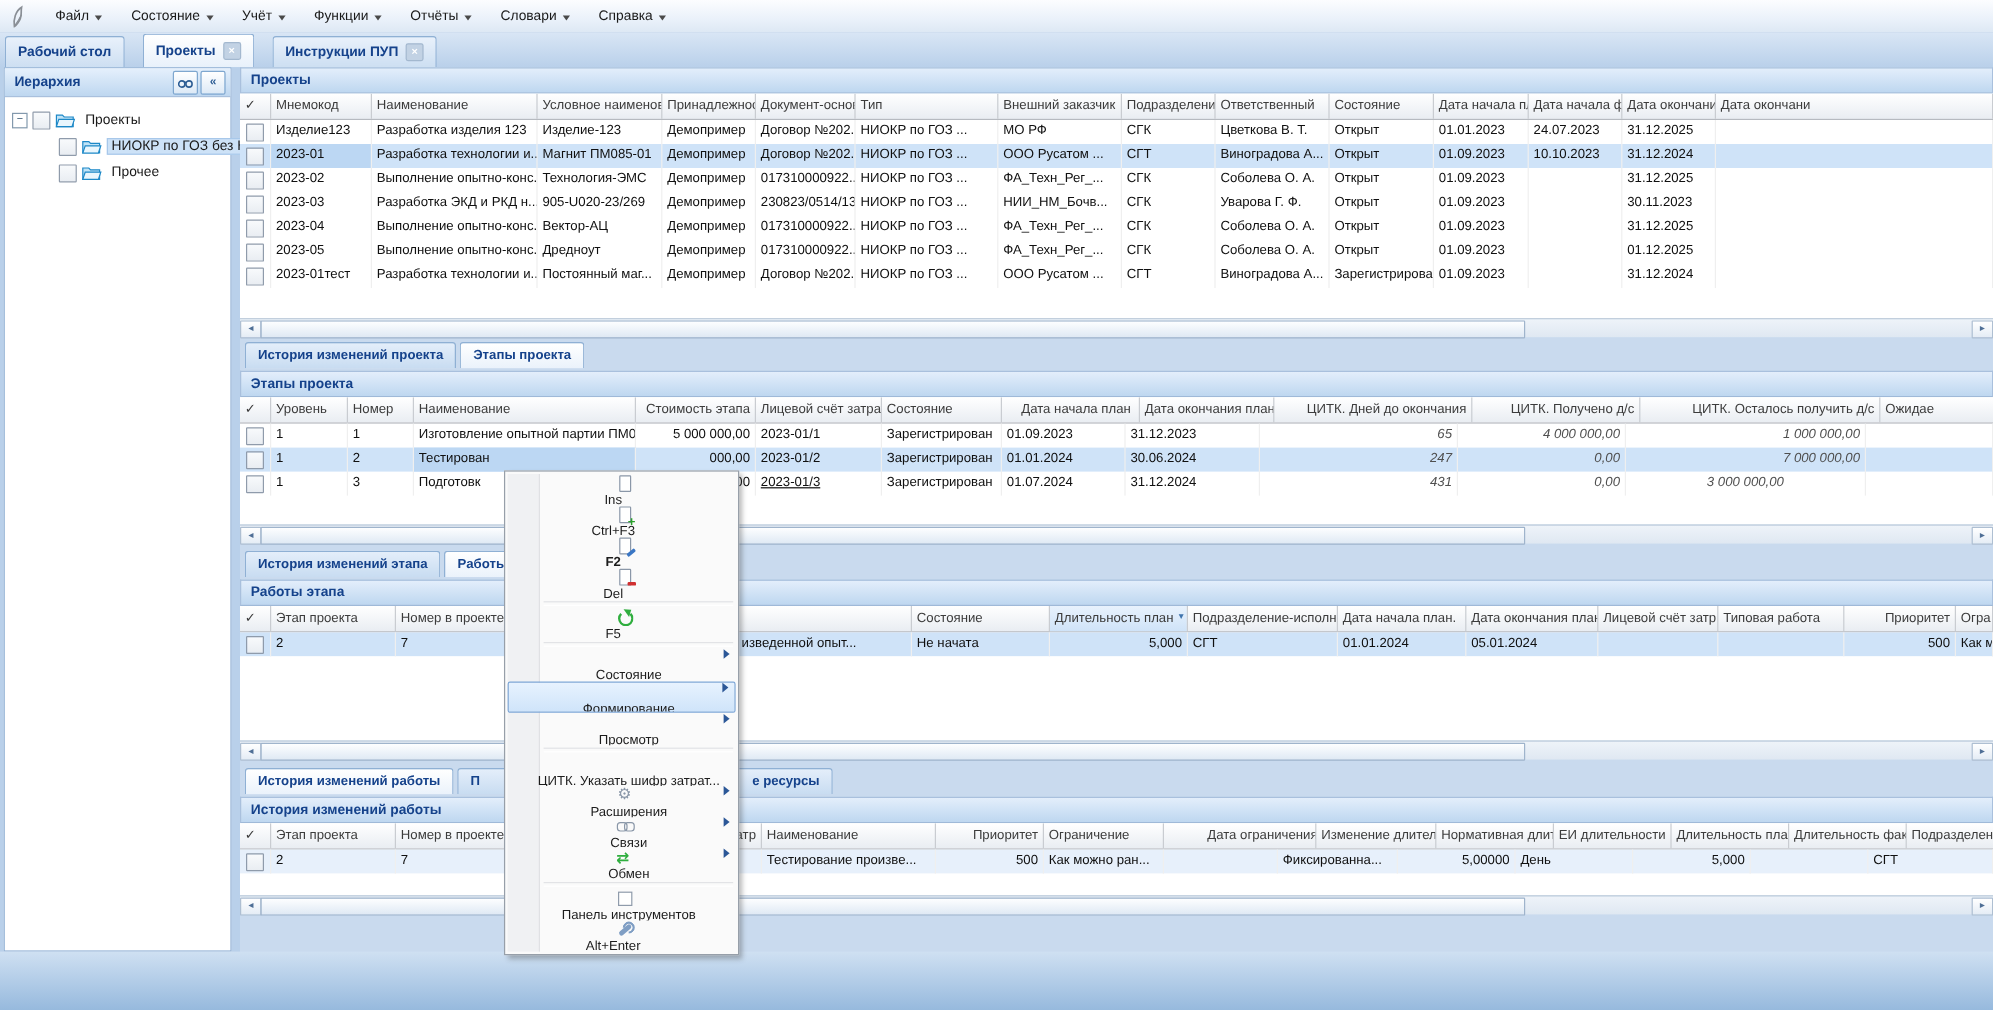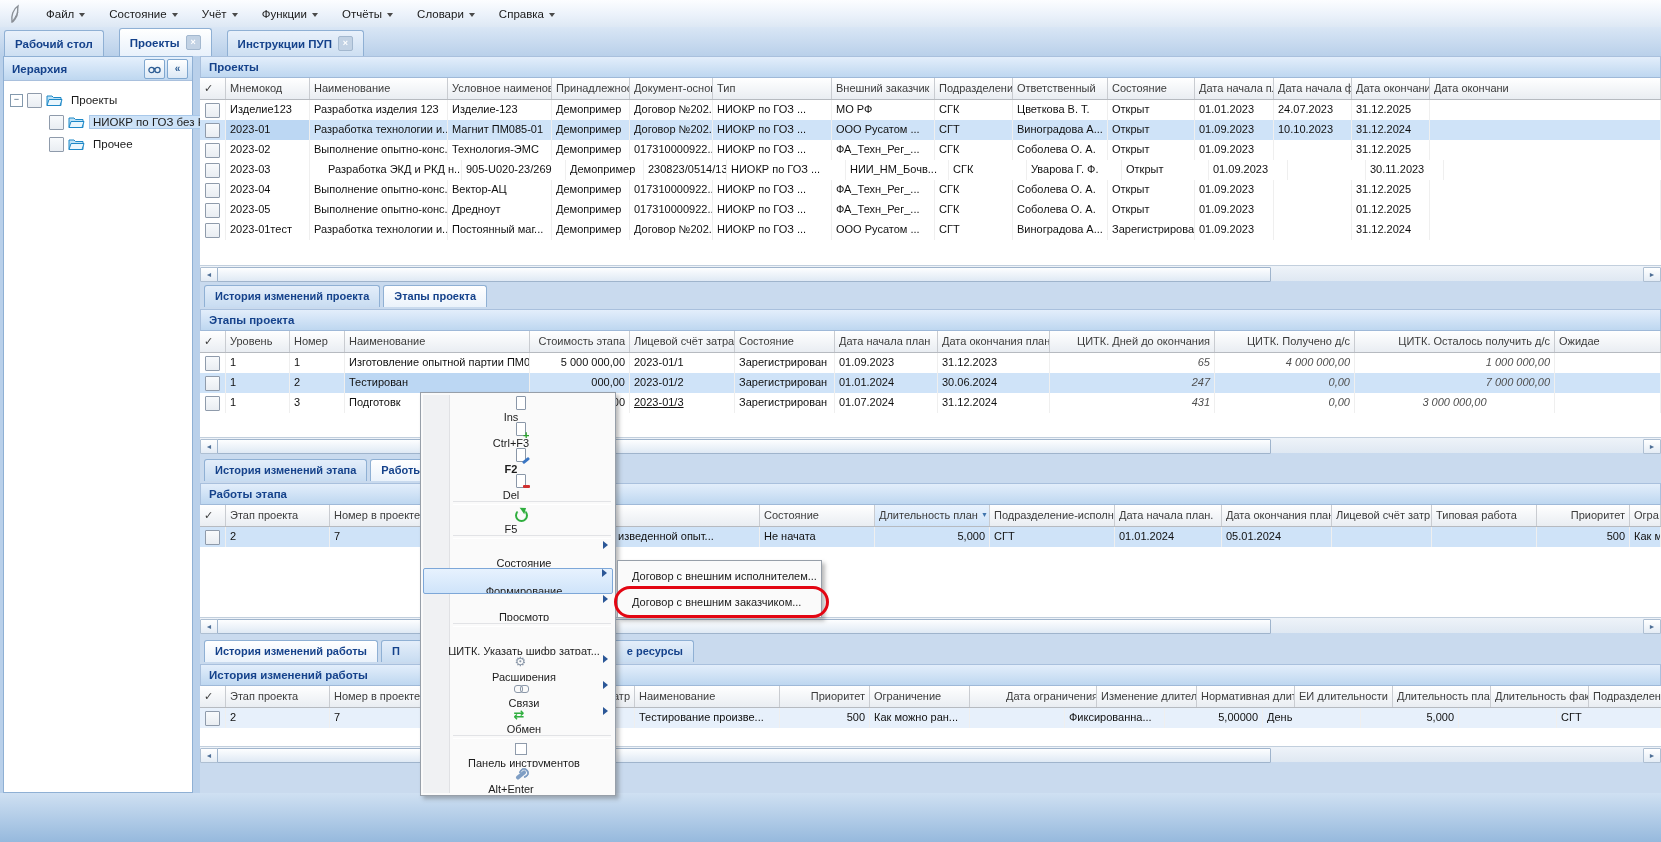--- a/index.html
+++ b/index.html
@@ -310,21 +310,21 @@
             <div class="gc" style="width: 79px;">01.09.2023</div>
             <div class="gc" style="width: 78px;"></div>
             <div class="gc" style="width: 78px;">31.12.2025</div>
             <div class="gc" style="width: 231px;"></div>
           </div>
           <div class="grow">
             <div class="gc check" style="width: 26px;">
               <span class="cb"></span>
             </div>
             <div class="gc" style="width: 84px;">2023-03</div>
-            <div class="gc" style="width: 138px; margin-left: 14px;">Разработка ЭКД и РКД н...</div>
+            <div class="gc" style="width: 138px;">Разработка ЭКД и РКД н...</div>
             <div class="gc" style="width: 104px;">905-U020-23/269</div>
             <div class="gc" style="width: 78px;">Демопример</div>
             <div class="gc" style="width: 83px;">230823/0514/136</div>
             <div class="gc" style="width: 119px;">НИОКР по ГОЗ ...</div>
             <div class="gc" style="width: 103px;">НИИ_НМ_Бочв...</div>
             <div class="gc" style="width: 78px;">СГК</div>
             <div class="gc" style="width: 95px;">Уварова Г. Ф.</div>
             <div class="gc" style="width: 87px;">Открыт</div>
             <div class="gc" style="width: 79px;">01.09.2023</div>
             <div class="gc" style="width: 78px;"></div>
@@ -404,21 +404,21 @@
         <div class="phead">Этапы проекта</div>
         <div class="grid">
           <div class="ghead">
             <div class="gh" style="width: 26px;">✓</div>
             <div class="gh" style="width: 64px;">Уровень</div>
             <div class="gh" style="width: 55px;">Номер</div>
             <div class="gh" style="width: 185px;">Наименование</div>
             <div class="gh" style="width: 100px; text-align: right;">Стоимость этапа</div>
             <div class="gh" style="width: 105px;">Лицевой счёт затрат.</div>
             <div class="gh" style="width: 100px;">Состояние</div>
-            <div class="gh" style="width: 103px;">Дата начала план</div>
+            <div class="gh" style="width: 103px; margin-left: 12px;">Дата начала план</div>
             <div class="gh" style="width: 112px;">Дата окончания план</div>
             <div class="gh" style="width: 165px; text-align: right;">ЦИТК. Дней до окончания</div>
             <div class="gh" style="width: 140px; text-align: right;">ЦИТК. Получено д/с</div>
             <div class="gh" style="width: 200px; text-align: right;">ЦИТК. Осталось получить д/с</div>
             <div class="gh" style="width: 106px;">Ожидае</div>
           </div>
           <div class="grow">
             <div class="gc check" style="width: 26px;">
               <span class="cb"></span>
             </div>
@@ -643,24 +643,15 @@
       <div class="mi">
         <span class="ic ic-cb"></span>
         <span class="lbl">Панель инструментов</span>
       </div>
       <div class="mi">
         <span class="ic ic-wrench"></span>
         <span class="lbl">Настройки...</span>
         <span class="sc">Alt+Enter</span>
       </div>
     </div>
-  <div id="submenu">
-      <div class="smi">
-        <span>Договор с внешним исполнителем...</span>
-      </div>
-      <div class="smi">
-        <span>Договор с внешним заказчиком...</span>
-        <span class="ring"></span>
-      </div>
-    </div>
 
   <div id="bottomband"></div>
 </div>
 
 </body></html>

